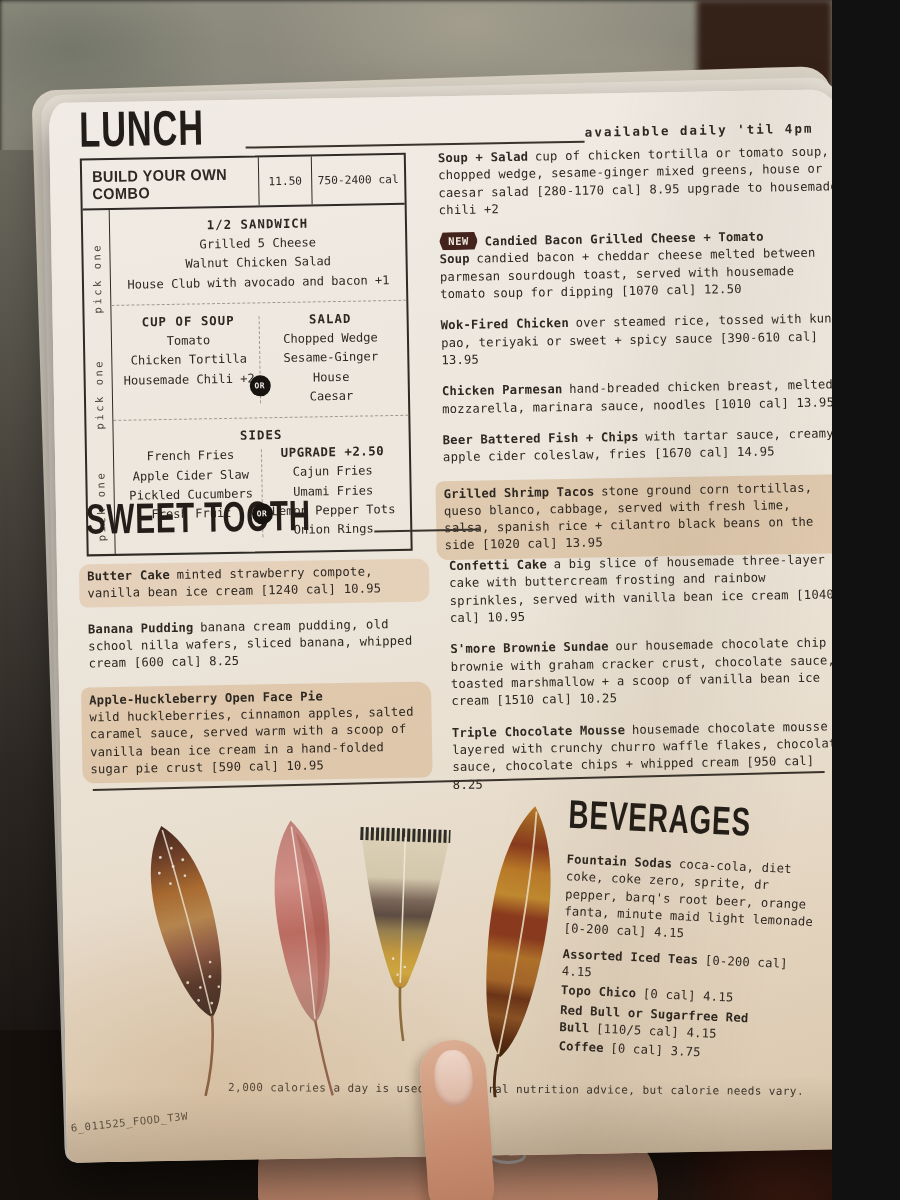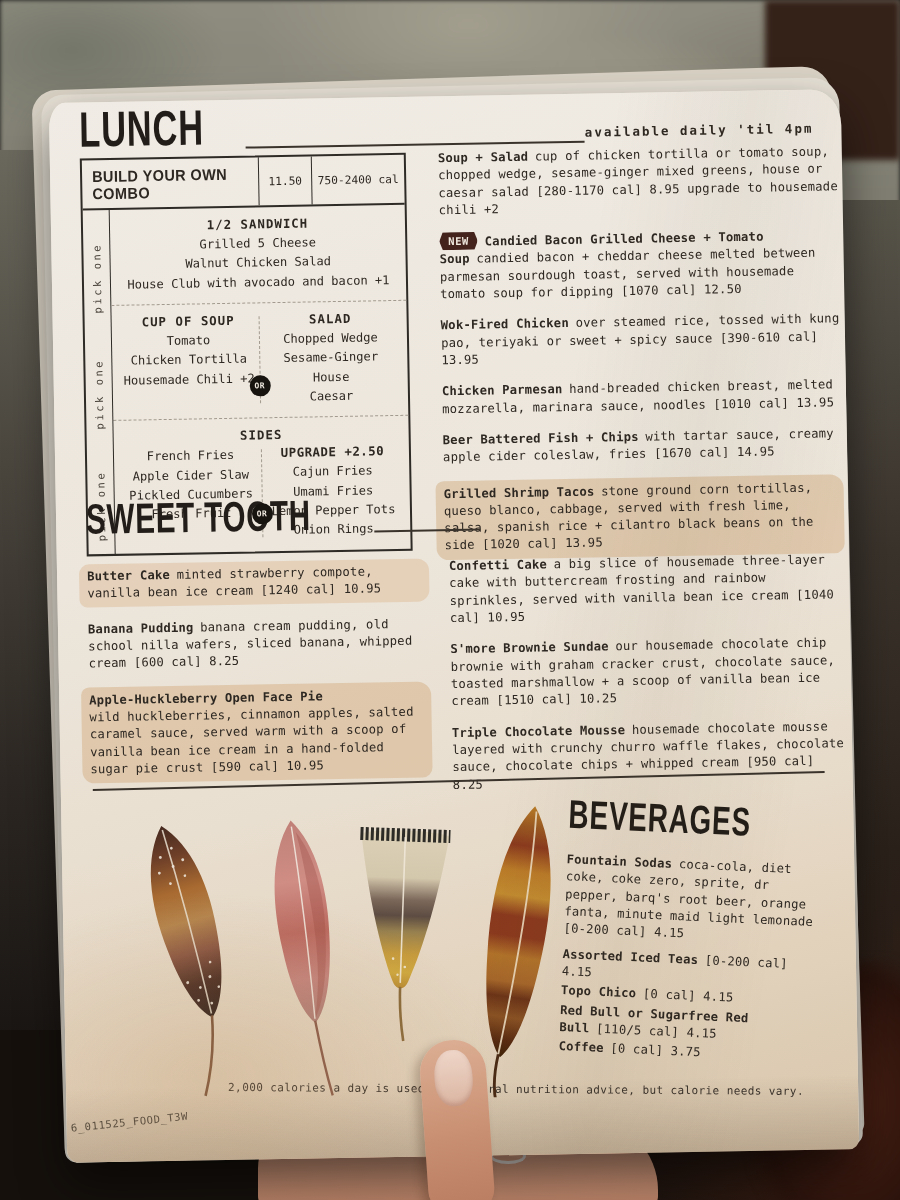--- a/index.html
+++ b/index.html
@@ -1,16 +1,16 @@
 <!DOCTYPE html>
 <html><head>
 <meta charset="utf-8">
 <style>
   html,body{margin:0;padding:0;background:#111;}
-  .stage{position:relative;width:900px;height:1200px;overflow:hidden;
+  .stage{position:relative;width:832px;height:1200px;overflow:hidden;
          font-family:"DejaVu Sans Mono",monospace;color:#2e2822;}
   
   .bg-stone{position:absolute;left:0;top:0;width:900px;height:250px;z-index:0;
     background:
       radial-gradient(220px 120px at 8% 20%, #6e7265cc, transparent 70%),
       radial-gradient(260px 140px at 30% 60%, #9a9789bb, transparent 70%),
       radial-gradient(300px 160px at 52% 10%, #a8a392cc, transparent 70%),
       radial-gradient(240px 150px at 70% 55%, #b1a894bb, transparent 70%),
       radial-gradient(200px 120px at 88% 30%, #7e7a6cbb, transparent 70%),
       linear-gradient(#8f8d80,#7c7a6e);

